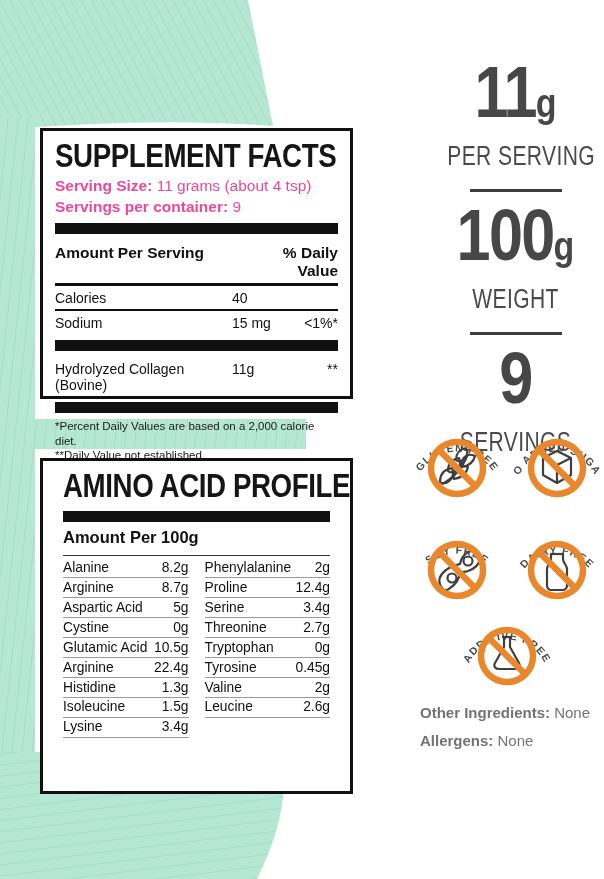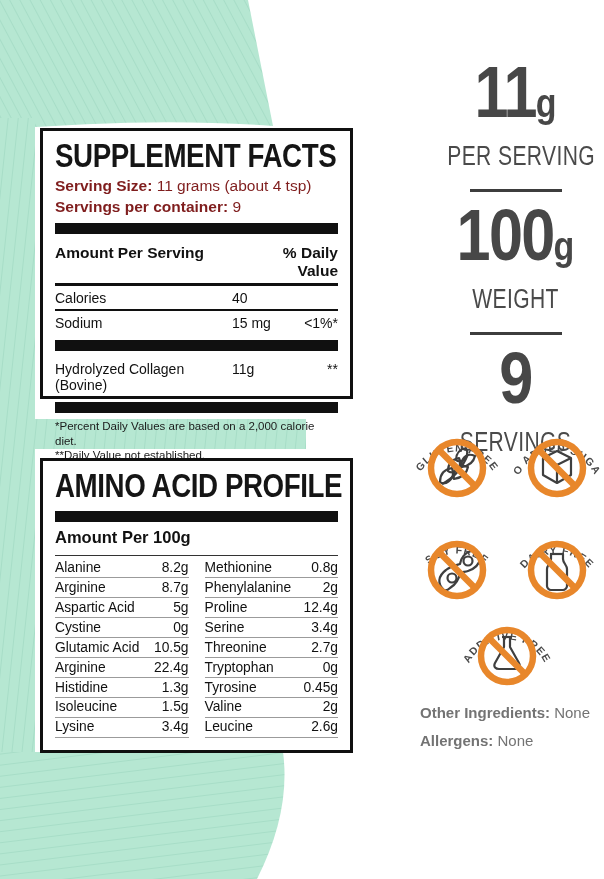--- a/index.html
+++ b/index.html
@@ -3,24 +3,24 @@
 <meta charset="utf-8">
 <style>
   html,body{margin:0;padding:0;background:#fff;}
   .canvas{position:relative;width:604px;height:879px;background:#fff;overflow:hidden;
           font-family:"Liberation Sans",sans-serif;color:#111;}
   .bg{position:absolute;left:0;top:0;}
 
   
   .panel-box{position:absolute;background:#fff;border:3px solid #101010;box-sizing:border-box;}
   .sf-box{left:40px;top:128px;width:313px;height:271px;padding:6px 12px 8px;}
-  .aa-box{left:40px;top:458px;width:313px;height:295px;padding:6px 12px 8px;}
+  .aa-box{left:40px;top:458px;width:313px;height:336px;padding:6px 20px 8px;}
   .big-title{font-size:33px;font-weight:800;letter-spacing:-.5px;white-space:nowrap;
              transform:scaleX(.84);transform-origin:left center;line-height:38px;color:#151515;}
-  .sf-line{font-size:15.5px;line-height:21px;color:#7f1d1d;}
+  .sf-line{font-size:15.5px;line-height:21px;color:#ec4899;}
   .sf-line b{font-weight:700;}
   .thick-bar{height:11px;background:#101010;margin:6px 0;}
   .sf-head{display:grid;grid-template-columns:1fr 92px;font-weight:700;font-size:15.5px;
            padding:4px 0 3px;border-bottom:3px solid #101010;}
   .sf-head .dv{text-align:right;}
   .sf-row{display:grid;grid-template-columns:1fr 62px 44px;font-size:14px;
           padding:4px 0 3px;align-items:baseline;}
   .sf-row .amt{text-align:left;}
   .sf-row .dv{text-align:right;}
   .rule-thin{border-bottom:2px solid #101010;}
@@ -153,24 +153,20 @@
             <span class="nm">Isoleucine</span>
             <span>1.5g</span>
           </div>
         <div class="aa-row">
             <span class="nm">Lysine</span>
             <span>3.4g</span>
           </div>
       </div>
       <div>
         <div class="aa-row">
-            <span class="nm">Methionine</span>
-            <span>0.8g</span>
-          </div>
-        <div class="aa-row">
             <span class="nm">Phenylalanine</span>
             <span>2g</span>
           </div>
         <div class="aa-row">
             <span class="nm">Proline</span>
             <span>12.4g</span>
           </div>
         <div class="aa-row">
             <span class="nm">Serine</span>
             <span>3.4g</span>

